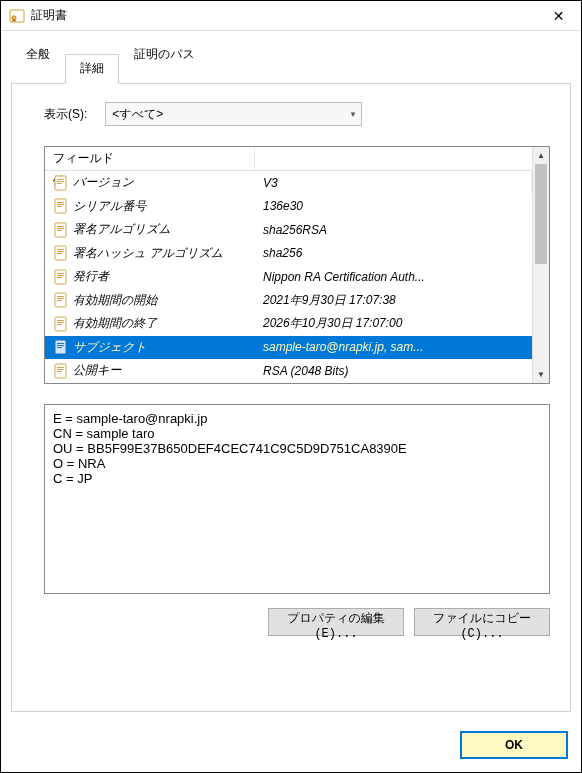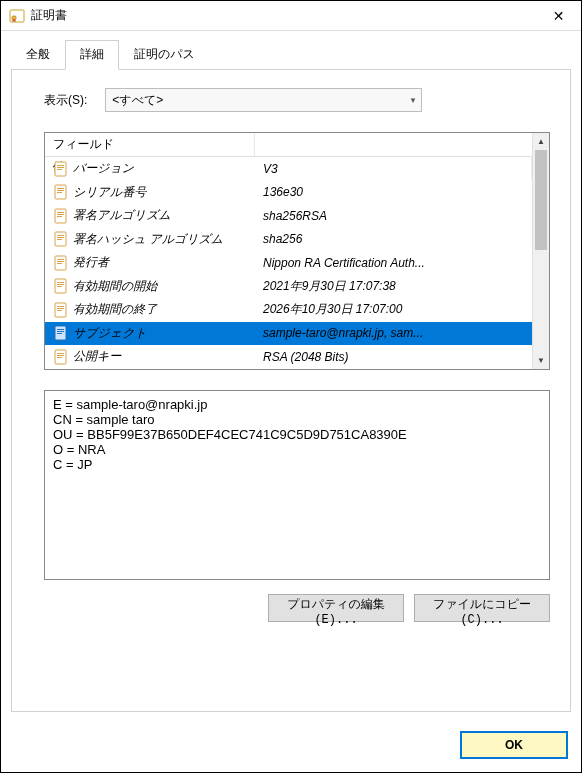--- a/index.html
+++ b/index.html
@@ -50,39 +50,40 @@
     border: 1px solid transparent;
     position: relative;
     top: 1px;
     cursor: default;
   }
   .tab.active {
     border: 1px solid #d0d0d0;
     border-bottom: 1px solid #fff;
     background: #fff;
     z-index: 2;
+    margin-top: 14px;
   }
   .tab-body {
     margin: 0 10px 10px 10px;
     border: 1px solid #d0d0d0;
     flex: 1;
     padding: 18px 20px 14px 32px;
     display: flex;
     flex-direction: column;
     position: relative;
   }
 
   .filter-row {
     display: flex;
     align-items: center;
     margin-bottom: 20px;
   }
   .filter-row label { margin-right: 18px; }
   .filter-row .select {
-    width: 317px;
+    width: 257px;
     height: 24px;
     border: 1px solid #bdbdbd;
     padding: 2px 6px;
     display: flex;
     align-items: center;
     justify-content: space-between;
     background: #f8f8f8;
     font-size: 12px;
   }
   .filter-row .select .chev { font-size: 9px; color:#555; }
@@ -111,21 +112,21 @@
     font-size: 12px;
   }
   .listview .row {
     display: flex;
     height: 23.5px;
     align-items: center;
     font-style: italic;
   }
   .listview .row.selected {
     background: #0078d7;
-    color: #000000;
+    color: #fef9c3;
   }
   .listview .cell {
     padding: 2px 8px;
     overflow: hidden;
     white-space: nowrap;
     text-overflow: ellipsis;
     display: flex;
     align-items: center;
   }
   .col-field { width: 210px; }

